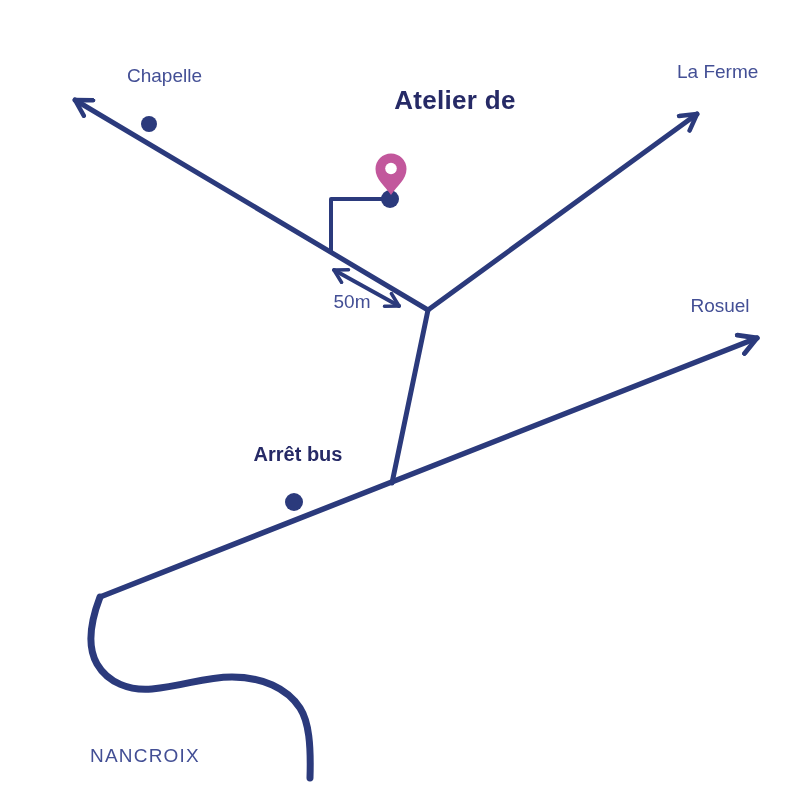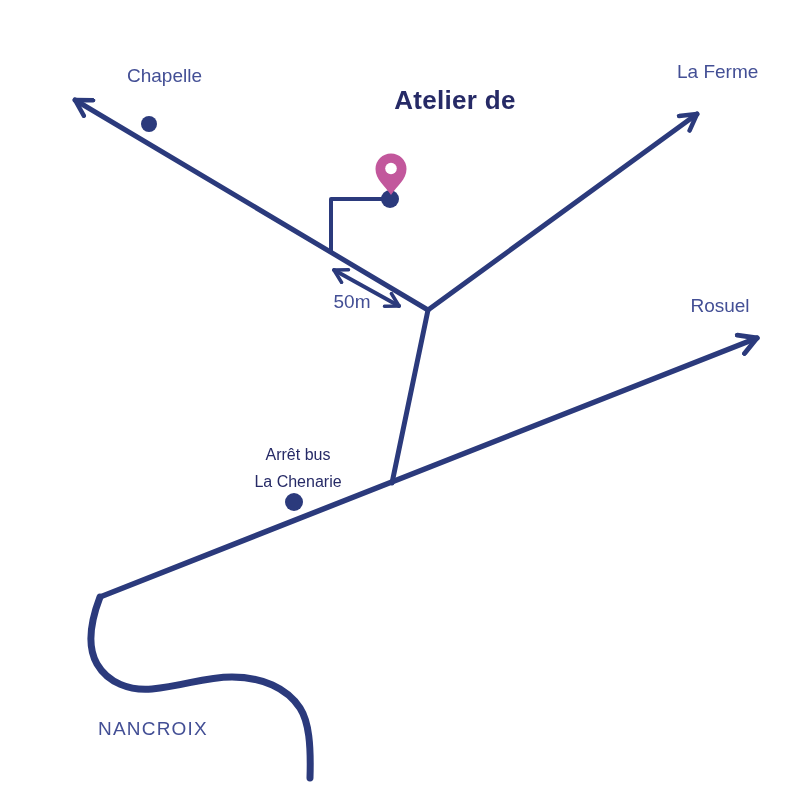--- a/index.html
+++ b/index.html
@@ -56,22 +56,22 @@
     text-align: center;
     color: var(--color-title, #262a66);
     font-size: 26px;
     line-height: 36px;
     font-weight: 700;
     letter-spacing: 0.3px;
     white-space: nowrap;
   }
   .label-bold {
     color: var(--color-bold-label, #262a66);
-    font-weight: normal;
-    font-size: 16px;
+    font-weight: bold;
+    font-size: 20px;
     line-height: 27px;
   }
   .label-caps { letter-spacing: 1.2px; }
 </style>
 </head>
 <body>
 
 <div class="map-container">
 
   <svg class="map-canvas" viewBox="0 0 800 800">
@@ -116,18 +116,17 @@
   <div class="label" style="left:677px; top:58px;">
     <div>La Ferme</div>
   </div>
 
   <div class="label label-center" style="left:720px; top:292px;">Rosuel</div>
 
   <div class="label label-center" style="left:352px; top:288px;">50m</div>
 
   <div class="label label-bold label-center" style="left:298px; top:441px;">
     <div>Arrêt bus</div>
-    <div>La Chenarie</div>
   </div>
 
-  <div class="label label-caps" style="left:90px; top:715px;margin-left:8px;">NANCROIX</div>
+  <div class="label label-caps" style="left:90px; top:742px;">NANCROIX</div>
 
 </div>
 
 </body></html>

